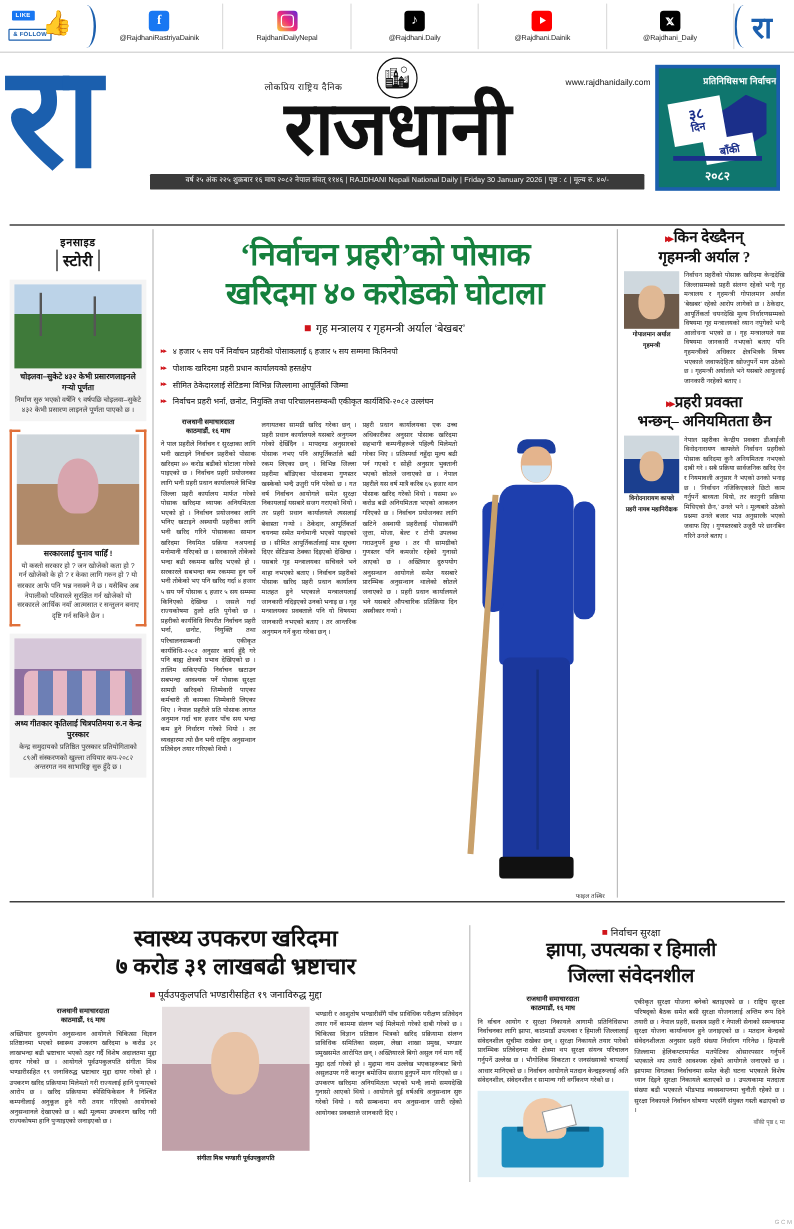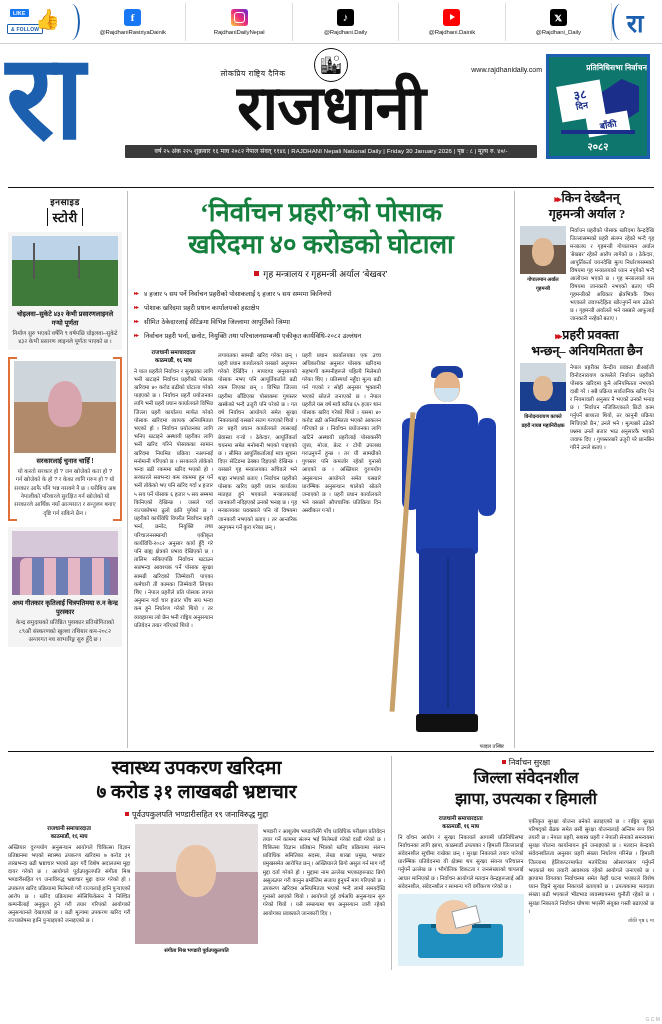--- a/index.html
+++ b/index.html
@@ -227,21 +227,21 @@
   .rr-photo { width:46px; flex:0 0 46px; }
   .rr-img { width:46px; height:48px; background:#b9c6cf; position:relative; overflow:hidden;}
   .rr-img.a { background: linear-gradient(#cfd8de 0 40%, #6d5a4a 40% 100%); }
   .rr-img.a::after{content:"";position:absolute;left:50%;top:26%;transform:translateX(-50%);width:22px;height:28px;border-radius:46%;background:#e0b894;}
   .rr-img.b { background: linear-gradient(#cfd8de 0 40%, #1b3f8f 40% 100%); }
   .rr-img.b::after{content:"";position:absolute;left:50%;top:28%;transform:translateX(-50%);width:20px;height:25px;border-radius:46%;background:#e0b894;}
   .rr-cap { font-size:5px; font-weight:bold; text-align:center; line-height:7px; margin-top:2px; color:#111;}
   .rr-text { flex:1 1 auto; min-width:0; font-size:5.3px; line-height:8px; color:#222; text-align:justify; }
 
   
-  .bottom { display:flex; gap:6px; margin-top:4px; }
+  .bottom { display:flex; gap:6px; margin-top:19px; }
   .bl { flex:0 0 384px; border-right:1px solid #bdbdbd; padding-right:6px; }
   .br { flex:1 1 auto; min-width:0; }
   .b-head {
     text-align:center; font-family:"Liberation Serif", serif; font-weight:bold; color:#111;
     font-size:19px; line-height:24px;
   }
   .b-head.small { font-size:16px; line-height:21px; }
   .b-kicker { text-align:center; font-size:8px; color:#111; margin-top:4px;}
   .b-kicker .sq { display:inline-block; width:4px; height:4px; background:#d0141a; margin-right:3px; vertical-align:1px;}
   .b-cols { display:flex; gap:5px; margin-top:5px; }
@@ -498,22 +498,22 @@
 यसै सम्बन्धमा थप अनुसन्धान जारी रहेको आयोगका प्रवक्ताले जानकारी दिए ।</div>
         </div>
       </div>
     </div>
 
     <div class="br">
       <div class="b-kicker" style="margin-top:0">
         <span class="sq"></span><span>निर्वाचन सुरक्षा</span>
       </div>
       <div class="b-head small">
+        <div>झापा, उपत्यका र हिमाली</div>
         <div>जिल्ला संवेदनशील</div>
-        <div>झापा, उपत्यका र हिमाली</div>
       </div>
       <div class="b-cols">
         <div class="b-col">
           <div class="byline">राजधानी समाचारदाता</div>
           <div class="byline">काठमाडौं, १६ माघ</div>
           <div class="bodytext">नि र्वाचन आयोग र सुरक्षा निकायले आगामी प्रतिनिधिसभा निर्वाचनका लागि झापा, काठमाडौं उपत्यका र हिमाली जिल्लालाई संवेदनशील सूचीमा राखेका छन् ।
 
 सुरक्षा निकायले तयार पारेको प्रारम्भिक प्रतिवेदनमा यी क्षेत्रमा थप सुरक्षा संयन्त्र परिचालन गर्नुपर्ने उल्लेख छ । भौगोलिक विकटता र जनसंख्याको चापलाई आधार मानिएको छ ।
 
 निर्वाचन आयोगले मतदान केन्द्रहरूलाई अति संवेदनशील, संवेदनशील र सामान्य गरी वर्गीकरण गरेको छ ।</div>

